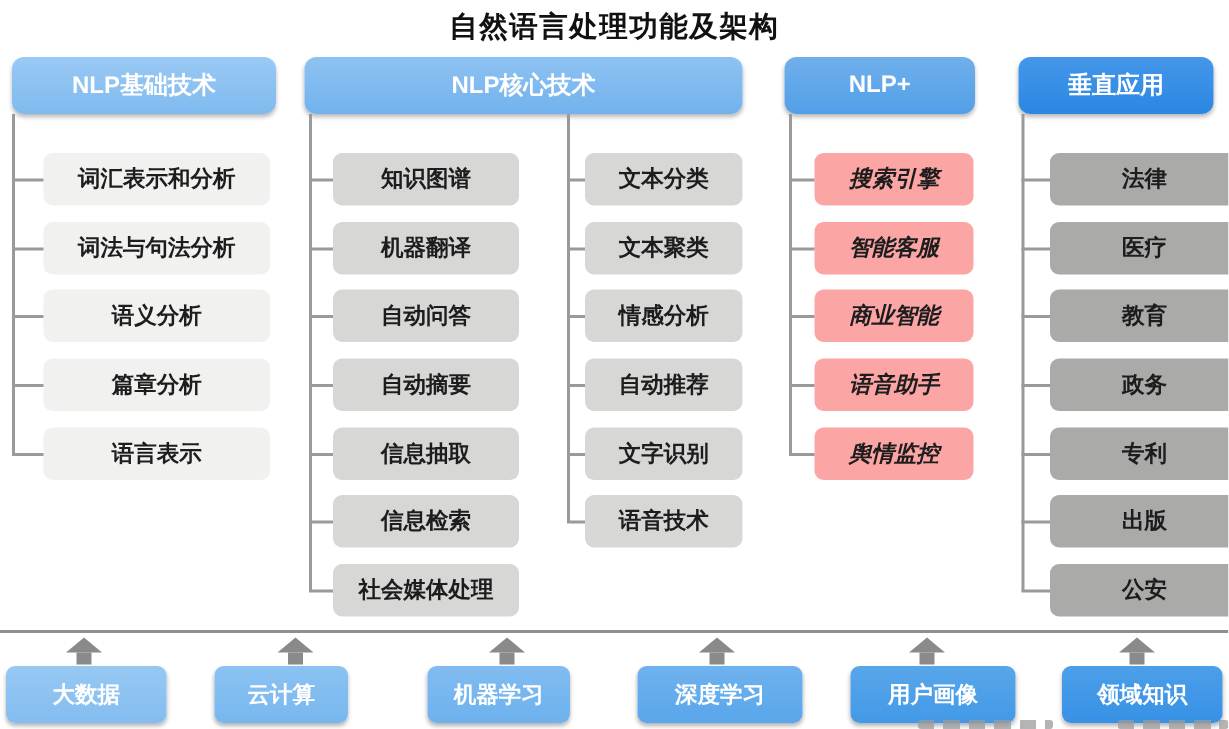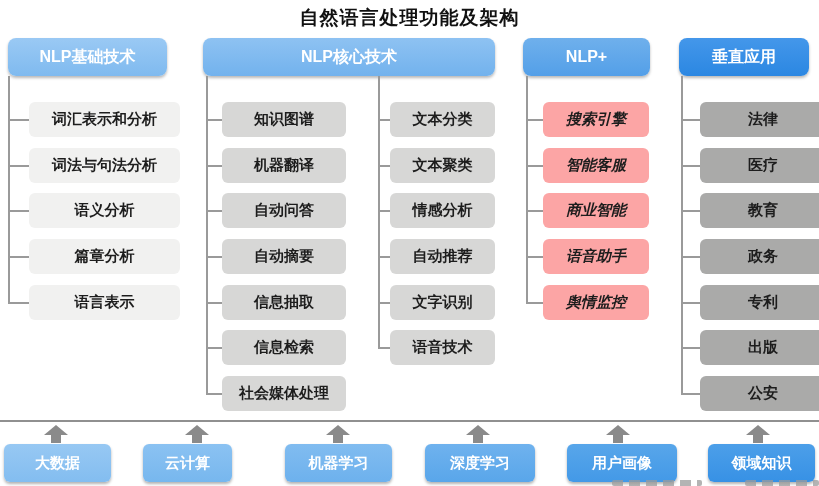--- a/index.html
+++ b/index.html
@@ -11,21 +11,21 @@
     position:absolute; top:5px; left:0; width:819px; text-align:center;
     font-size:19px; font-weight:bold; color:#111111; letter-spacing:1px;
   }
   
   .header {
     position:absolute; top:38px; height:38px; border-radius:8px;
     display:flex; align-items:center; justify-content:center;
     color:#ffffff; font-size:16px; font-weight:600;
     box-shadow:0 2px 3px rgba(0,0,0,.28);
   }
-  .h1 { left:8px;   width:159px; background:linear-gradient(180deg,#9ac9f4,#7fbaef); }
+  .h1 { left:8px;   width:176px; background:linear-gradient(180deg,#9ac9f4,#7fbaef); }
   .h2 { left:203px; width:292px; background:linear-gradient(180deg,#8ec2f2,#72b2ed); }
   .h3 { left:523px; width:127px; background:linear-gradient(180deg,#6fb0ec,#539fe8); }
   .h4 { left:679px; width:130px; background:linear-gradient(180deg,#4497ea,#2b87e2); }
   
   .vline { position:absolute; width:2px; background:#9a9a9a; }
   .v1 { left:8px;   top:76px; height:227px; }
   .v2 { left:206px; top:76px; height:318px; }
   .v3 { left:378px; top:76px; height:272px; }
   .v4 { left:526px; top:76px; height:227px; }
   .v5 { left:681px; top:76px; height:318px; }
@@ -61,21 +61,21 @@
   }
   .arrow .stem { position:absolute; top:10px; left:7px; width:10px; height:8px; background:#8a8a8a; }
   .bbox {
     position:absolute; top:444px; height:38px; border-radius:6px;
     display:flex; align-items:center; justify-content:center;
     color:#ffffff; font-size:15px; font-weight:600;
     box-shadow:0 2px 3px rgba(0,0,0,.3);
   }
   .b1 { left:4px;   width:107px; background:linear-gradient(180deg,#97c8f3,#83bdf0); }
   .b2 { left:143px; width:89px; background:linear-gradient(180deg,#8bc2f2,#77b7ee); }
-  .b3 { left:285px; width:107px; background:linear-gradient(180deg,#81bcf0,#6db1ed); }
+  .b3 { left:285px; width:95px; background:linear-gradient(180deg,#81bcf0,#6db1ed); }
   .b4 { left:425px; width:110px; background:linear-gradient(180deg,#6fb2ee,#59a6ea); }
   .b5 { left:567px; width:110px; background:linear-gradient(180deg,#58a6ea,#4399e7); }
   .b6 { left:708px; width:107px; background:linear-gradient(180deg,#4c9fe9,#3791e5); }
   
   .smudge {
     position:absolute; top:480px; height:6px; opacity:.75; border-radius:2px;
     background:repeating-linear-gradient(90deg,#9b9b9b 0 11px,transparent 11px 17px);
   }
   .s1 { left:612px; width:90px; }
   .s2 { left:745px; width:74px; }

